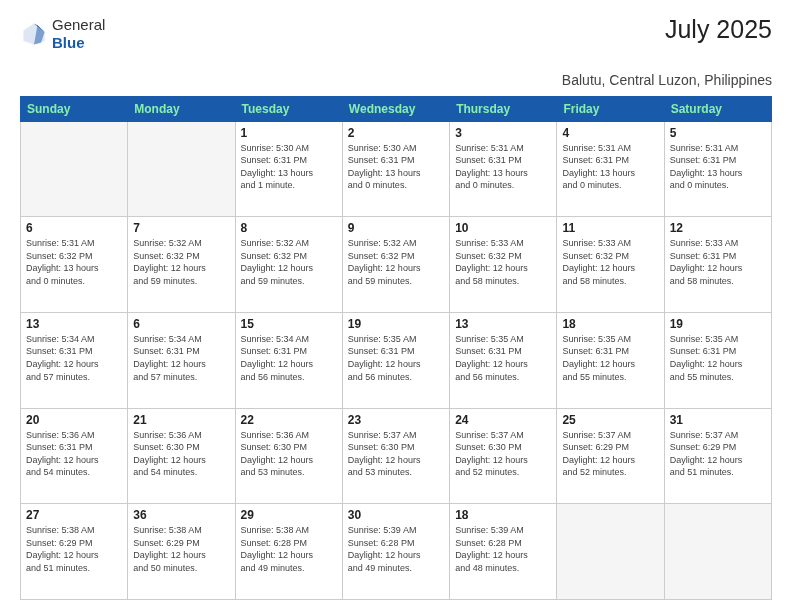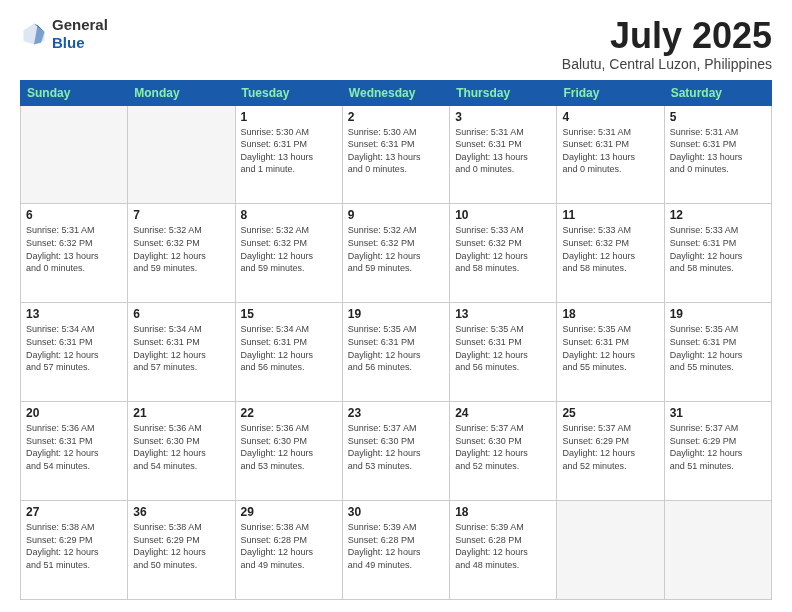--- a/index.html
+++ b/index.html
@@ -25,38 +25,39 @@
     }
     .logo {
       display: flex;
       align-items: center;
       gap: 4px;
     }
     .logo-text {
       font-size: 15px;
       line-height: 1.2;
     }
-    .logo-general { color: #333; font-weight: bold; }
+    .logo-general { color: #333; font-weight: normal; }
     .logo-blue { color: #1a5aab; font-weight: bold; }
     .logo-icon {
       width: 28px;
       height: 28px;
     }
     .title-block {
       text-align: right;
     }
     .month-title {
-      font-size: 36px;
-      font-weight: bold;
+      font-size: 25px;
+      font-weight: normal;
       color: #222;
       line-height: 1.1;
     }
     .location-title {
       font-size: 14px;
       color: #444;
+      margin-top: 28px;
     }
     .calendar {
       flex: 1;
       border: 1px solid #ccc;
       border-collapse: collapse;
       width: 100%;
       table-layout: fixed;
     }
     .calendar th {
       background: #1a5aab;

